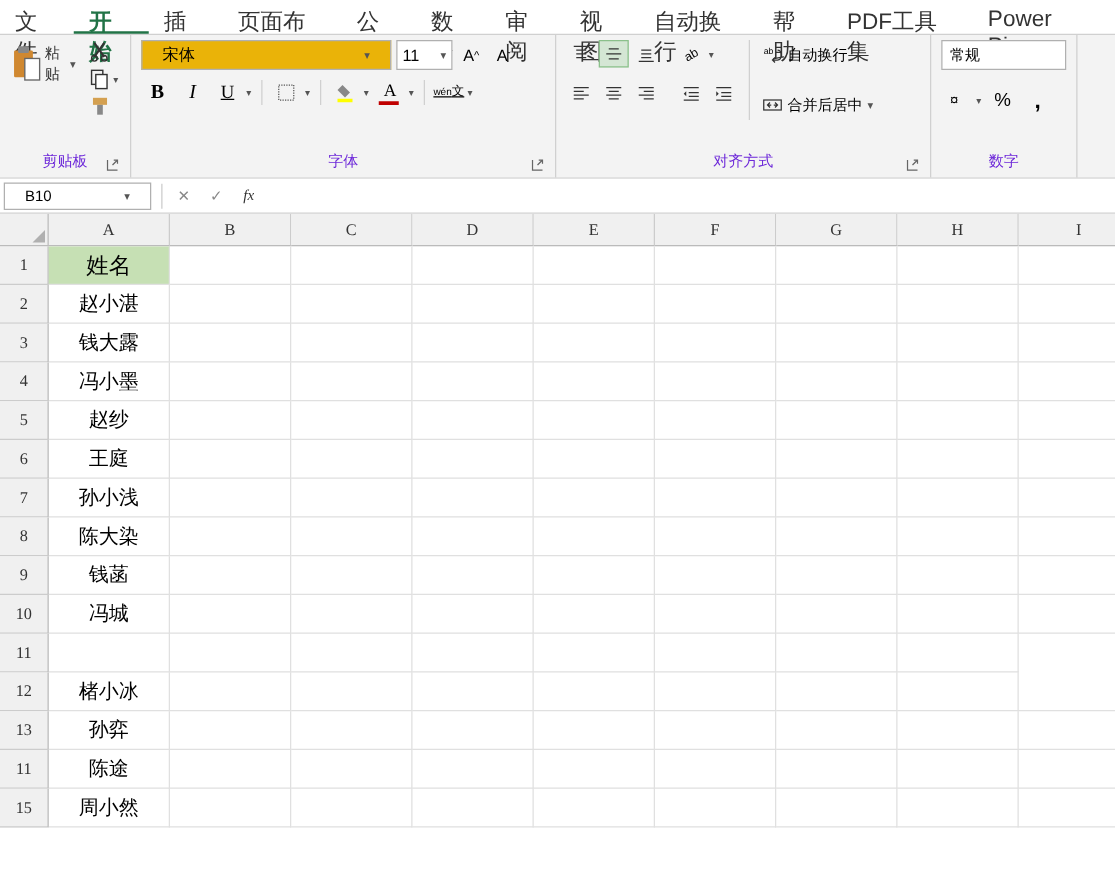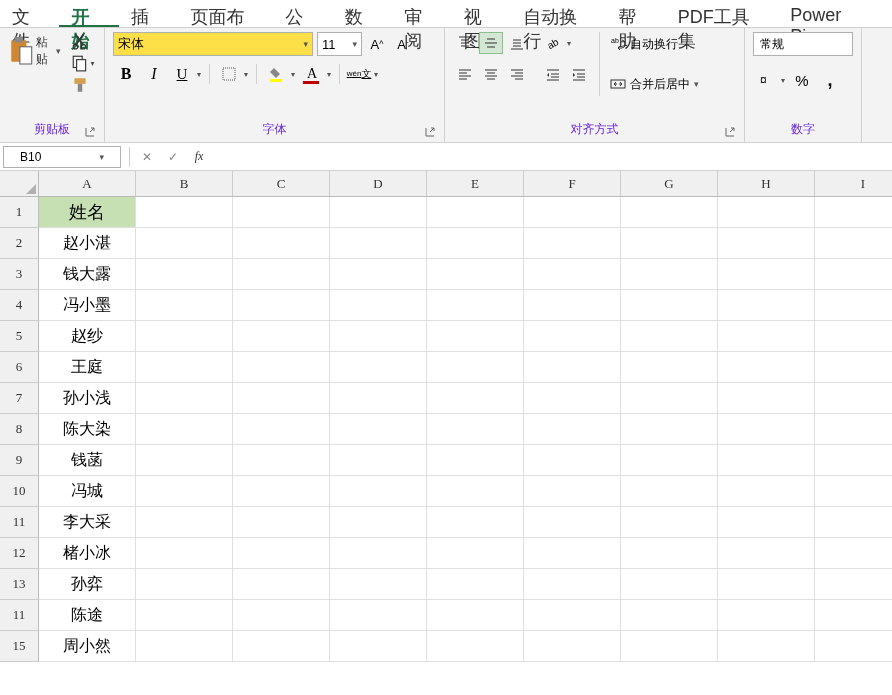--- a/index.html
+++ b/index.html
@@ -17,21 +17,21 @@
     .launcher svg { width: 10px; height: 10px; }
     
     .paste-col { display: flex; align-items: center; gap: 2px; }
     .paste-icon { width: 32px; height: 38px; display: flex; align-items: center; justify-content: center; }
     .paste-label { font-size: 12px; color: #333; display: flex; align-items: center; gap: 2px; }
     .paste-actions { display: flex; flex-direction: column; gap: 4px; padding-left: 6px; }
     .mini-icon { width: 18px; height: 18px; display: flex; align-items: center; justify-content: center; }
     
     .font-group { width: 340px; }
     .font-row1 { display: flex; gap: 4px; align-items: center; margin-bottom: 6px; }
-    .font-name-select { width: 200px; height: 24px; border: 1px solid #b0b0b0; background: #fde047; padding: 2px 4px; font-size: 13px; display: flex; justify-content: space-between; align-items: center; }
+    .font-name-select { width: 200px; height: 24px; border: 1px solid #b0b0b0; background: #eab308; padding: 2px 16px; font-size: 13px; display: flex; justify-content: space-between; align-items: center; }
     .font-size-select { width: 45px; height: 24px; border: 1px solid #b0b0b0; background: #fff; padding: 2px 4px; font-size: 13px; display: flex; justify-content: space-between; align-items: center; }
     .dropdown-arrow { font-size: 9px; color: #555; }
     .size-btn { width: 22px; height: 22px; display: flex; align-items: center; justify-content: center; font-size: 13px; cursor: pointer; }
     .font-row2 { display: flex; gap: 2px; align-items: center; }
     .fmt-btn { width: 26px; height: 24px; display: flex; align-items: center; justify-content: center; cursor: pointer; font-size: 14px; position: relative; }
     .fmt-btn.bold { font-weight: bold; font-family: "Times New Roman"; font-size: 16px;}
     .fmt-btn.italic { font-style: italic; font-family: "Times New Roman"; font-size: 16px;}
     .fmt-btn .underline-char { text-decoration: underline; font-family: "Times New Roman"; font-size: 15px;}
     .fmt-split { display: flex; align-items: center; }
     .fmt-split .mini-dd { font-size: 8px; padding: 0 2px; color: #555; cursor: pointer; }
@@ -503,21 +503,20 @@
             <div class="cell"></div>
             <div class="cell"></div>
             <div class="cell"></div>
             <div class="cell"></div>
             <div class="cell"></div>
             <div class="cell"></div>
             <div class="cell"></div>
             <div class="cell"></div>
           </div>
           <div class="grid-row">
-            <div class="cell">李大采</div>
             <div class="cell"></div>
             <div class="cell"></div>
             <div class="cell"></div>
             <div class="cell"></div>
             <div class="cell"></div>
             <div class="cell"></div>
             <div class="cell"></div>
             <div class="cell"></div>
           </div>
           <div class="grid-row">

